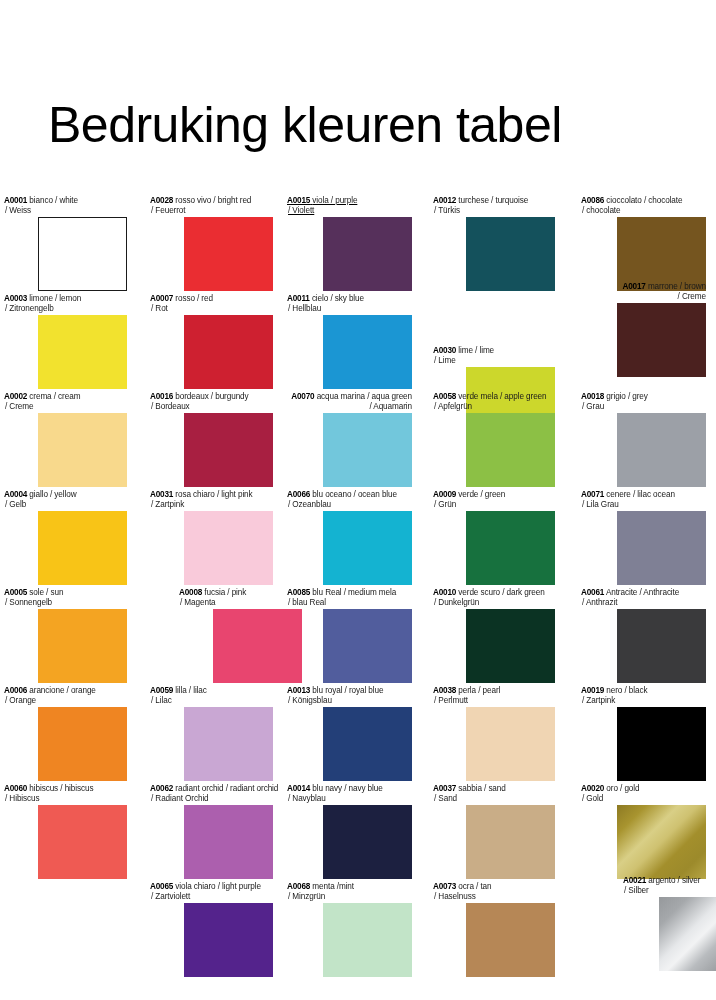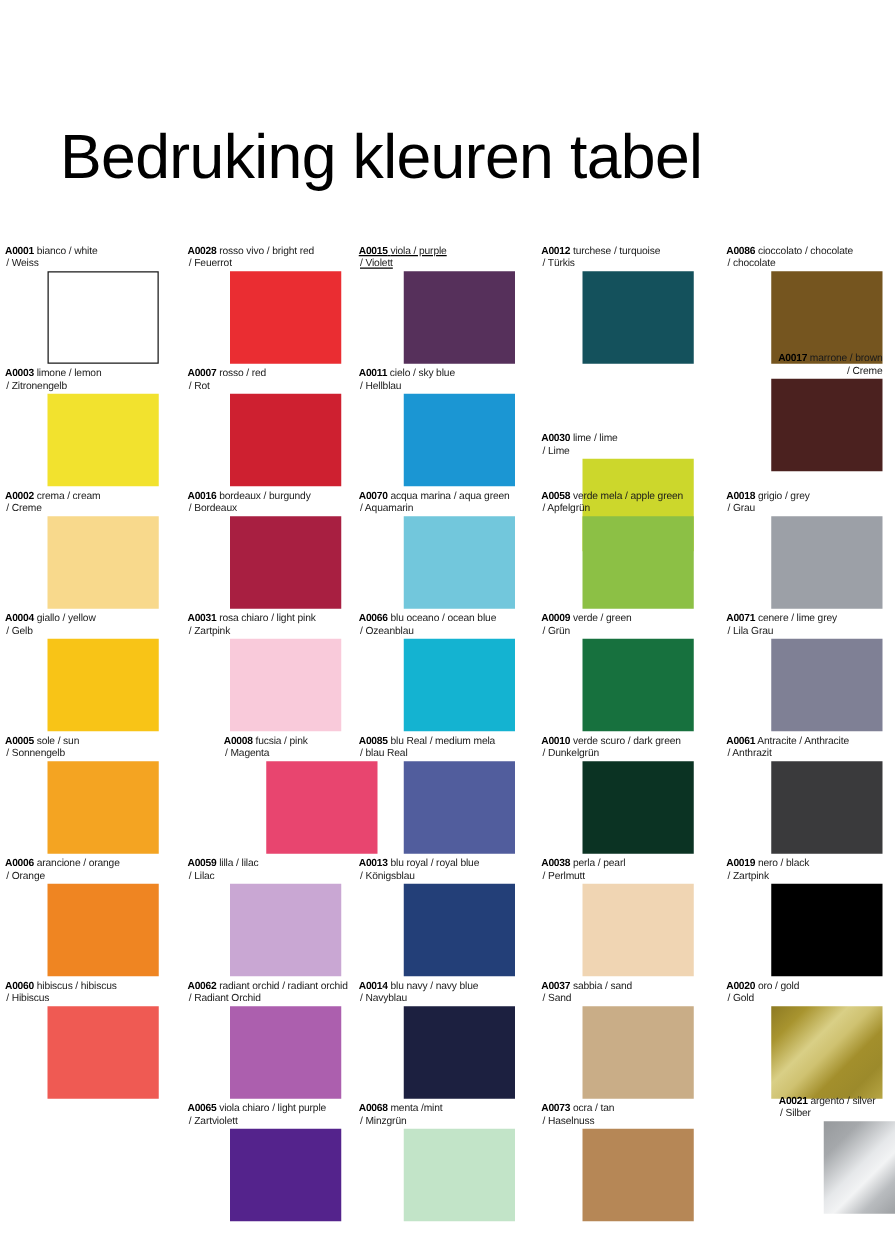--- a/index.html
+++ b/index.html
@@ -149,21 +149,21 @@
     </div>
     <div class="color-column" style="left: 287px;">
       <div class="color-entry" style="top: 0px; text-decoration: underline;">
         <div class="swatch-label"><span class="code">A0015</span> <span class="names">viola / purple</span><span class="de">/ Violett</span></div>
         <div class="swatch" style="margin-left: 36px; background: rgb(86, 48, 91);"></div>
       </div>
       <div class="color-entry" style="top: 98px;">
         <div class="swatch-label"><span class="code">A0011</span> <span class="names">cielo / sky blue</span><span class="de">/ Hellblau</span></div>
         <div class="swatch" style="margin-left: 36px; background: rgb(27, 150, 211);"></div>
       </div>
-      <div class="color-entry" style="top: 196px;">
+      <div class="color-entry" style="top: 196px; text-align: right;">
         <div class="swatch-label"><span class="code">A0070</span> <span class="names">acqua marina / aqua green</span><span class="de">/ Aquamarin</span></div>
         <div class="swatch" style="margin-left: 36px; background: rgb(114, 199, 220);"></div>
       </div>
       <div class="color-entry" style="top: 294px;">
         <div class="swatch-label"><span class="code">A0066</span> <span class="names">blu oceano / ocean blue</span><span class="de">/ Ozeanblau</span></div>
         <div class="swatch" style="margin-left: 36px; background: rgb(20, 179, 209);"></div>
       </div>
       <div class="color-entry" style="top: 392px;">
         <div class="swatch-label"><span class="code">A0085</span> <span class="names">blu Real / medium mela</span><span class="de">/ blau Real</span></div>
         <div class="swatch" style="margin-left: 36px; background: rgb(81, 93, 157);"></div>
@@ -222,21 +222,21 @@
       </div>
       <div class="color-entry" style="top: 86px; text-align: right;">
         <div class="swatch-label"><span class="code">A0017</span> <span class="names">marrone / brown</span><span class="de">/ Creme</span></div>
         <div class="swatch" style="margin-left: 36px; background: rgb(75, 33, 31);"></div>
       </div>
       <div class="color-entry" style="top: 196px;">
         <div class="swatch-label"><span class="code">A0018</span> <span class="names">grigio / grey</span><span class="de">/ Grau</span></div>
         <div class="swatch" style="margin-left: 36px; background: rgb(156, 160, 167);"></div>
       </div>
       <div class="color-entry" style="top: 294px;">
-        <div class="swatch-label"><span class="code">A0071</span> <span class="names">cenere / lime grey</span><span class="de">/ Lila Grau</span></div>
+        <div class="swatch-label"><span class="code">A0071</span> <span class="names">cenere / lilac ocean</span><span class="de">/ Lila Grau</span></div>
         <div class="swatch" style="margin-left: 36px; background: rgb(127, 128, 149);"></div>
       </div>
       <div class="color-entry" style="top: 392px;">
         <div class="swatch-label"><span class="code">A0061</span> <span class="names">Antracite / Anthracite</span><span class="de">/ Anthrazit</span></div>
         <div class="swatch" style="margin-left: 36px; background: rgb(58, 58, 60);"></div>
       </div>
       <div class="color-entry" style="top: 490px;">
         <div class="swatch-label"><span class="code">A0019</span> <span class="names">nero / black</span><span class="de">/ Zartpink</span></div>
         <div class="swatch" style="margin-left: 36px; background: rgb(0, 0, 0);"></div>
       </div>

